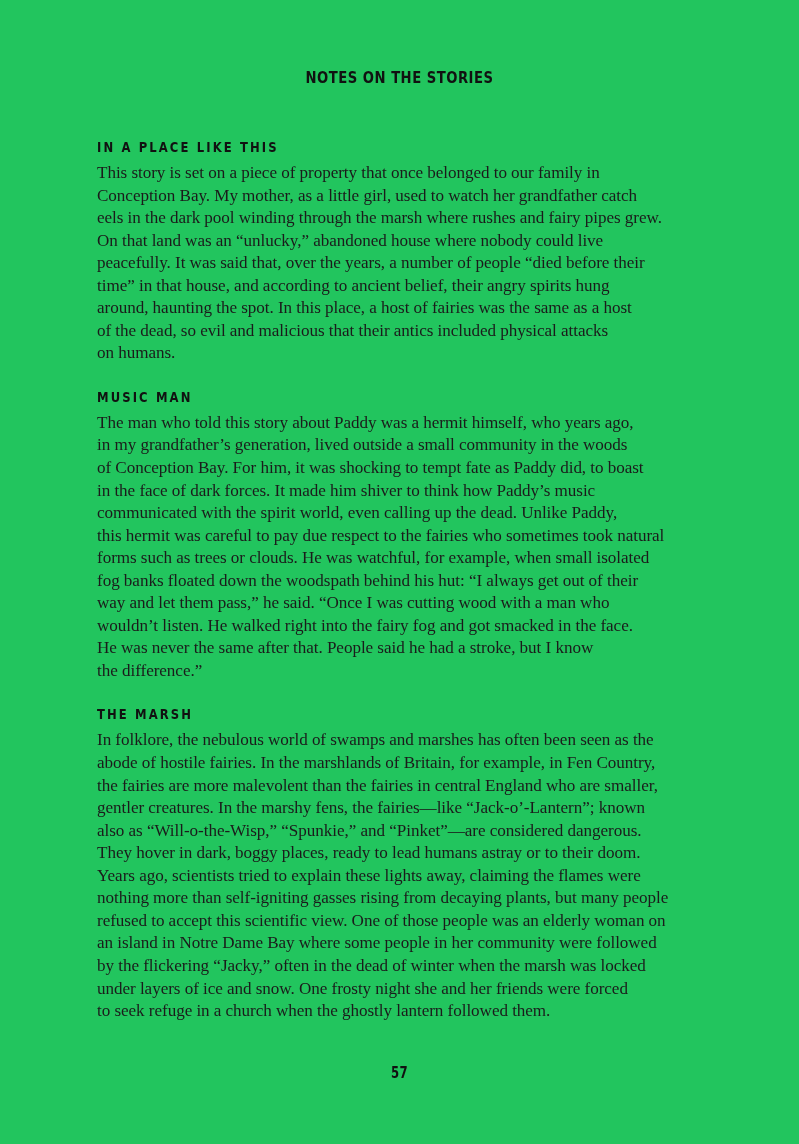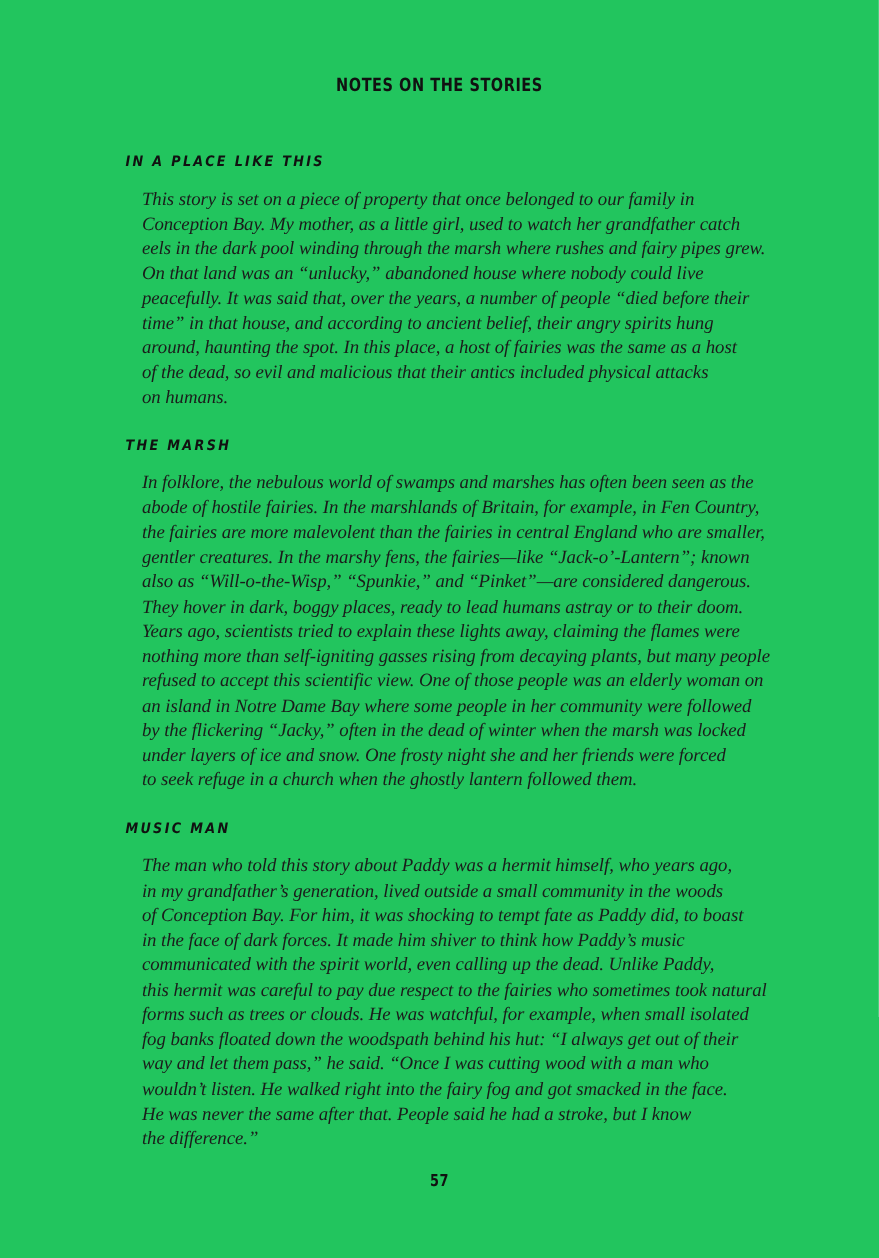--- a/index.html
+++ b/index.html
@@ -31,44 +31,43 @@
     font-weight: 700;
     font-size: 16.5px;
     letter-spacing: 0.6px;
     color: #111111;
     transform: scaleX(0.80);
     transform-origin: center top;
   }
   
   .column {
     position: absolute;
-    left: 114px;
+    left: 97px;
     top: 140px;
     width: 606px;
-    font-style: italic;
   }
   .section {
     margin-bottom: 25px;
   }
   .section:last-of-type {
     margin-bottom: 0;
   }
   .section-heading {
     font-family: "DejaVu Sans", sans-serif;
     font-weight: 700;
     font-size: 13.2px;
     letter-spacing: 2.4px;
     color: #111111;
     margin: 0 0 7px 0;
     transform: scaleX(0.88);
     transform-origin: left center;
     white-space: nowrap;
   }
   .body-text {
-    margin: 15px;
+    margin: 0;
     font-family: "Liberation Serif", serif;
     font-size: 17.1px;
     line-height: 22.55px;
     color: #1b1b1b;
     text-align: left;
     white-space: pre-line;
     letter-spacing: -0.05px;
   }
   
   .folio {
@@ -102,49 +101,49 @@
 eels in the dark pool winding through the marsh where rushes and fairy pipes grew.
 On that land was an “unlucky,” abandoned house where nobody could live
 peacefully. It was said that, over the years, a number of people “died before their
 time” in that house, and according to ancient belief, their angry spirits hung
 around, haunting the spot. In this place, a host of fairies was the same as a host
 of the dead, so evil and malicious that their antics included physical attacks
 on humans.</p>
     </div>
 
     <div class="section">
+      <h2 class="section-heading">MUSIC MAN</h2>
+      <p class="body-text">The man who told this story about Paddy was a hermit himself, who years ago,
+in my grandfather’s generation, lived outside a small community in the woods
+of Conception Bay. For him, it was shocking to tempt fate as Paddy did, to boast
+in the face of dark forces. It made him shiver to think how Paddy’s music
+communicated with the spirit world, even calling up the dead. Unlike Paddy,
+this hermit was careful to pay due respect to the fairies who sometimes took natural
+forms such as trees or clouds. He was watchful, for example, when small isolated
+fog banks floated down the woodspath behind his hut: “I always get out of their
+way and let them pass,” he said. “Once I was cutting wood with a man who
+wouldn’t listen. He walked right into the fairy fog and got smacked in the face.
+He was never the same after that. People said he had a stroke, but I know
+the difference.”</p>
+    </div>
+
+    <div class="section">
       <h2 class="section-heading">THE MARSH</h2>
       <p class="body-text">In folklore, the nebulous world of swamps and marshes has often been seen as the
 abode of hostile fairies. In the marshlands of Britain, for example, in Fen Country,
 the fairies are more malevolent than the fairies in central England who are smaller,
 gentler creatures. In the marshy fens, the fairies—like “Jack-o’-Lantern”; known
 also as “Will-o-the-Wisp,” “Spunkie,” and “Pinket”—are considered dangerous.
 They hover in dark, boggy places, ready to lead humans astray or to their doom.
 Years ago, scientists tried to explain these lights away, claiming the flames were
 nothing more than self-igniting gasses rising from decaying plants, but many people
 refused to accept this scientific view. One of those people was an elderly woman on
 an island in Notre Dame Bay where some people in her community were followed
 by the flickering “Jacky,” often in the dead of winter when the marsh was locked
 under layers of ice and snow. One frosty night she and her friends were forced
 to seek refuge in a church when the ghostly lantern followed them.</p>
     </div>
 
-    <div class="section">
-      <h2 class="section-heading">MUSIC MAN</h2>
-      <p class="body-text">The man who told this story about Paddy was a hermit himself, who years ago,
-in my grandfather’s generation, lived outside a small community in the woods
-of Conception Bay. For him, it was shocking to tempt fate as Paddy did, to boast
-in the face of dark forces. It made him shiver to think how Paddy’s music
-communicated with the spirit world, even calling up the dead. Unlike Paddy,
-this hermit was careful to pay due respect to the fairies who sometimes took natural
-forms such as trees or clouds. He was watchful, for example, when small isolated
-fog banks floated down the woodspath behind his hut: “I always get out of their
-way and let them pass,” he said. “Once I was cutting wood with a man who
-wouldn’t listen. He walked right into the fairy fog and got smacked in the face.
-He was never the same after that. People said he had a stroke, but I know
-the difference.”</p>
-    </div>
-
   </div>
 
   <div class="folio">57</div>
 
 </div>
 
 </body></html>

